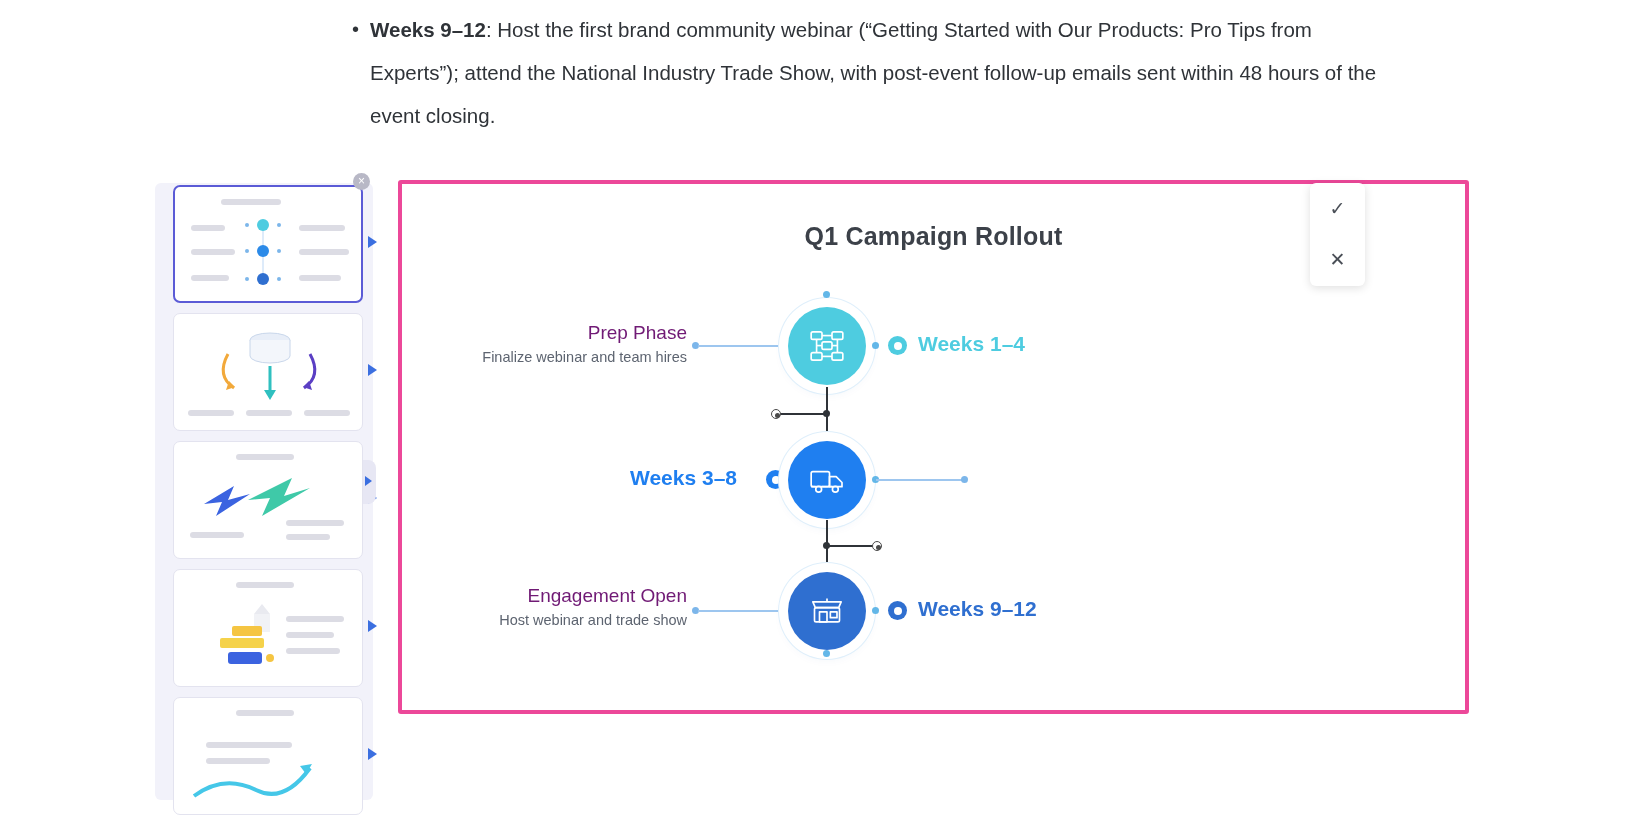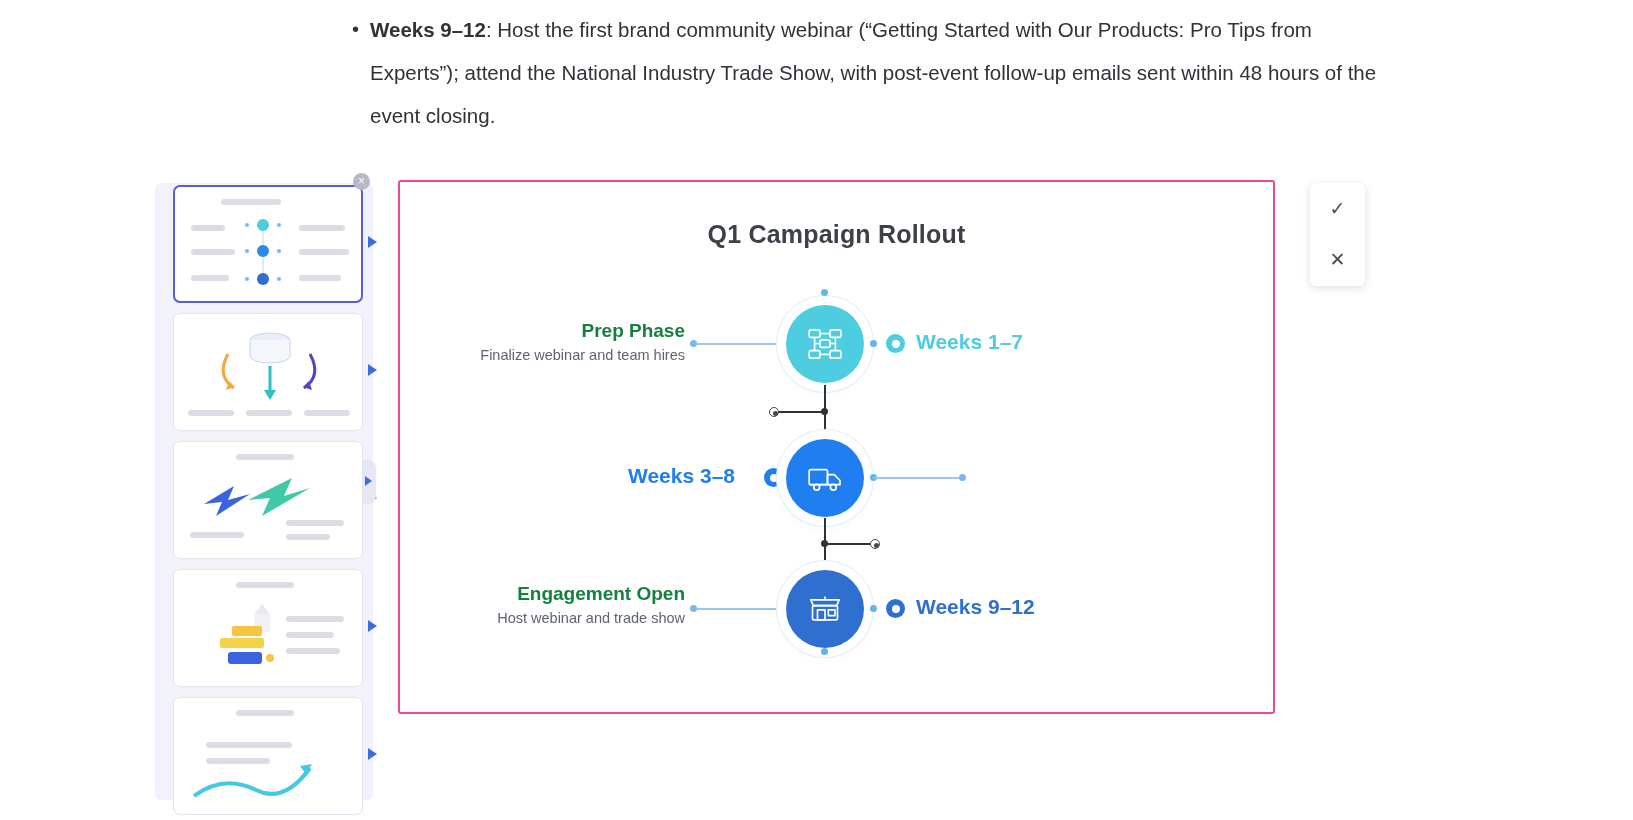--- a/index.html
+++ b/index.html
@@ -88,23 +88,23 @@
     font-size: 12px;
     line-height: 17px;
     text-align: center;
     cursor: pointer;
   }
 
   
   .card {
     position: absolute;
     left: 398px; top: 180px;
-    width: 877px; height: 534px;
+    width: 1071px; height: 534px;
     background: #ffffff;
-    border: 2px solid #ec4899;
+    border: 4px solid #ec4899;
     border-radius: 3px;
   }
   .card-title {
     position: absolute;
     left: 0; top: 38px; width: 100%;
     text-align: center;
     font-size: 25px;
     font-weight: bold;
     color: #3c4149;
     letter-spacing: .2px;
@@ -117,21 +117,21 @@
     position: absolute;
     width: 78px; height: 78px;
     border-radius: 50%;
     display: flex; align-items: center; justify-content: center;
     box-shadow: 0 0 0 9px rgba(255,255,255,1), 0 0 0 10px #dfeffb, 0 4px 14px rgba(40,90,160,.16);
   }
   .node svg { width: 40px; height: 40px; }
 
   .rowlabel { position: absolute; }
   .rowlabel .ttl {
-    font-size: 19px; font-weight: bold; color: #15803d;
+    font-size: 19px; font-weight: normal; color: #701a75;
     white-space: nowrap;
   }
   .rowlabel .sub {
     font-size: 14.5px; color: #5d6470; margin-top: 5px;
     white-space: nowrap;
   }
   .weeks {
     position: absolute;
     font-size: 21px; font-weight: bold;
     white-space: nowrap;
@@ -322,21 +322,21 @@
             <line x1="36.5" y1="16" x2="36.5" y2="32"></line>
             <line x1="18" y1="23.5" x2="11.5" y2="23.5"></line>
             <line x1="30" y1="23.5" x2="36.5" y2="23.5"></line>
           </g>
         </svg>
       </div>
       <div class="cap-dot" style="left:470px; top:158px;"></div>
       <div class="badge" style="left:486px; top:152px; background:#4ecce0;">
           <i></i>
         </div>
-      <div class="weeks" style="left:516px; top:148px; color:#4ecce0;">Weeks 1–7</div>
+      <div class="weeks" style="left:516px; top:148px; color:#4ecce0;">Weeks 1–4</div>
 
       <div class="cap-dot" style="left:421px; top:107px; background:#63b7e8;"></div>
       <div class="vline" style="left:424px; top:203px; height:45px;"></div>
       <div class="vdot" style="left:421px; top:226px;"></div>
       <div class="hline-dark" style="left:376px; top:229px; width:48px;"></div>
       <div class="ring" style="left:369px; top:225px;"></div>
 
       <div class="weeks" style="left:228px; top:282px; color:#1f7ff0;">Weeks 3–8</div>
       <div class="badge" style="left:364px; top:286px; background:#1f7ff0;">
           <i></i>

